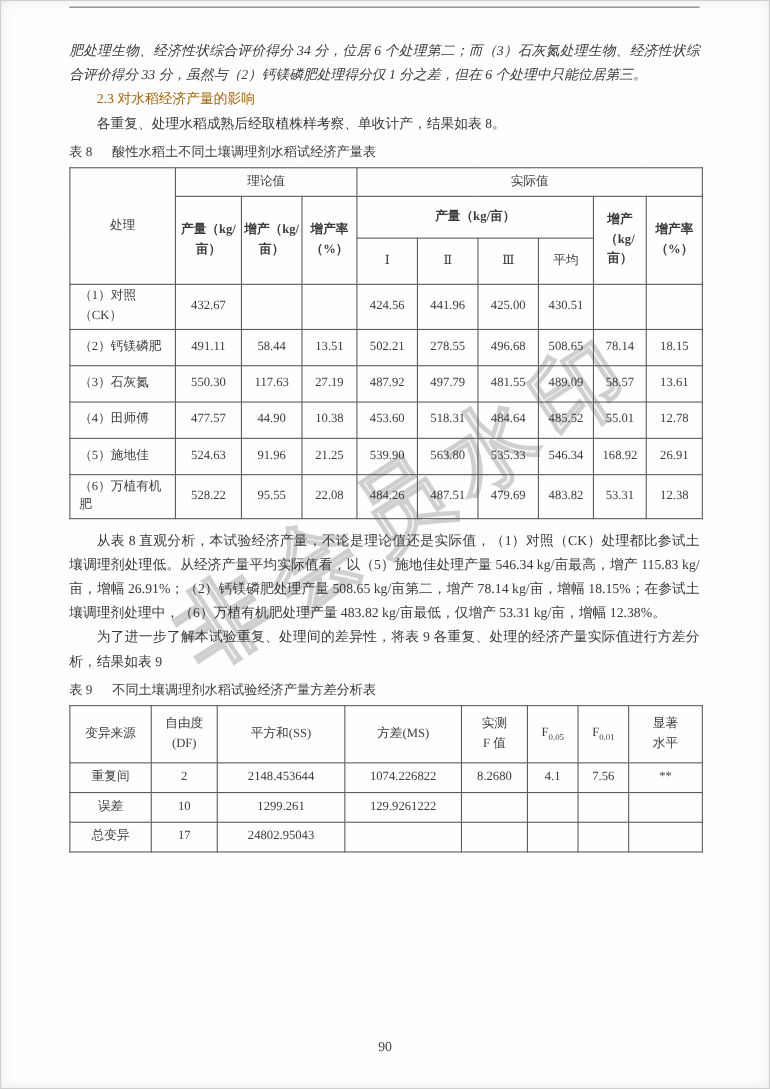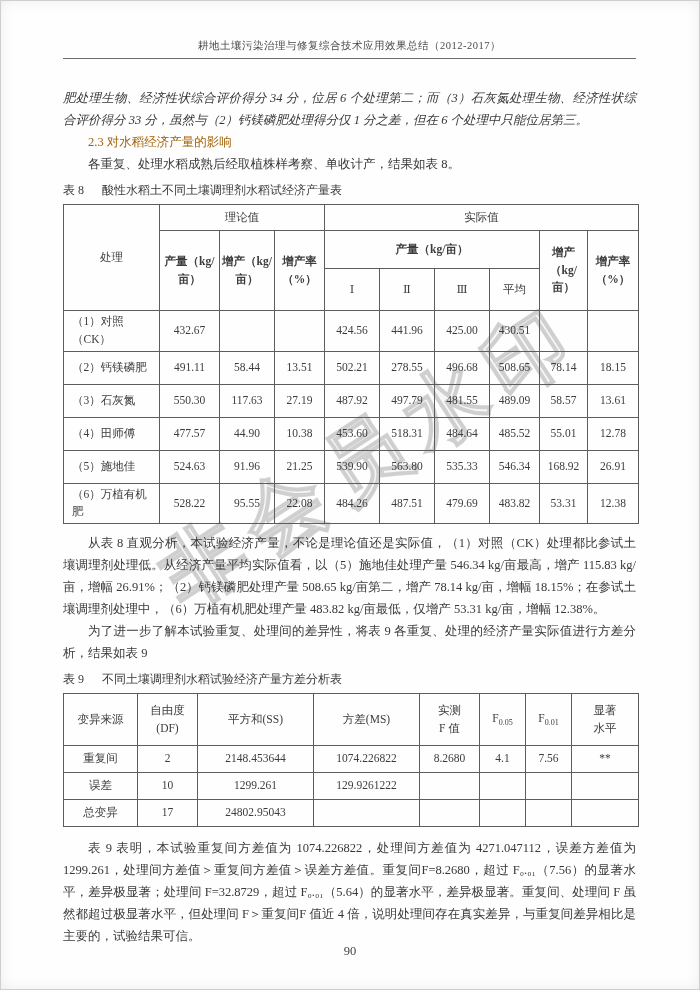--- a/index.html
+++ b/index.html
@@ -101,21 +101,20 @@
   }
 </style>
 </head>
 <body>
 
 <div class="page">
 
   <div class="watermark">非会员水印</div>
 
   <div class="content">
-    <div class="doc-header">耕地土壤污染治理与修复综合技术应用效果总结（2012-2017）</div>
     <hr class="header-rule">
 
     <p class="body-text para-1">肥处理生物、经济性状综合评价得分 34 分，位居 6 个处理第二；而（3）石灰氮处理生物、经济性状综合评价得分 33 分，虽然与（2）钙镁磷肥处理得分仅 1 分之差，但在 6 个处理中只能位居第三。</p>
 
     <p class="section-heading">2.3 对水稻经济产量的影响</p>
 
     <p class="body-text indent">各重复、处理水稻成熟后经取植株样考察、单收计产，结果如表 8。</p>
 
     <div class="table-caption">
       <span>表 8</span><span class="caption-gap"></span><span>酸性水稻土不同土壤调理剂水稻试经济产量表</span>
@@ -289,18 +288,17 @@
             <td>24802.95043</td>
             <td></td>
             <td></td>
             <td></td>
             <td></td>
             <td></td>
           </tr>
         </tbody>
     </table>
 
-    <p class="body-text indent after-t9">表 9 表明，本试验重复间方差值为 1074.226822，处理间方差值为 4271.047112，误差方差值为 1299.261，处理间方差值＞重复间方差值＞误差方差值。重复间F=8.2680，超过 F₀.₀₁（7.56）的显著水平，差异极显著；处理间 F=32.8729，超过 F₀.₀₁（5.64）的显著水平，差异极显著。重复间、处理间 F 虽然都超过极显著水平，但处理间 F＞重复间F 值近 4 倍，说明处理间存在真实差异，与重复间差异相比是主要的，试验结果可信。</p>
 
   </div>
 
   <div class="page-number">90</div>
 </div>
 
 </body></html>

